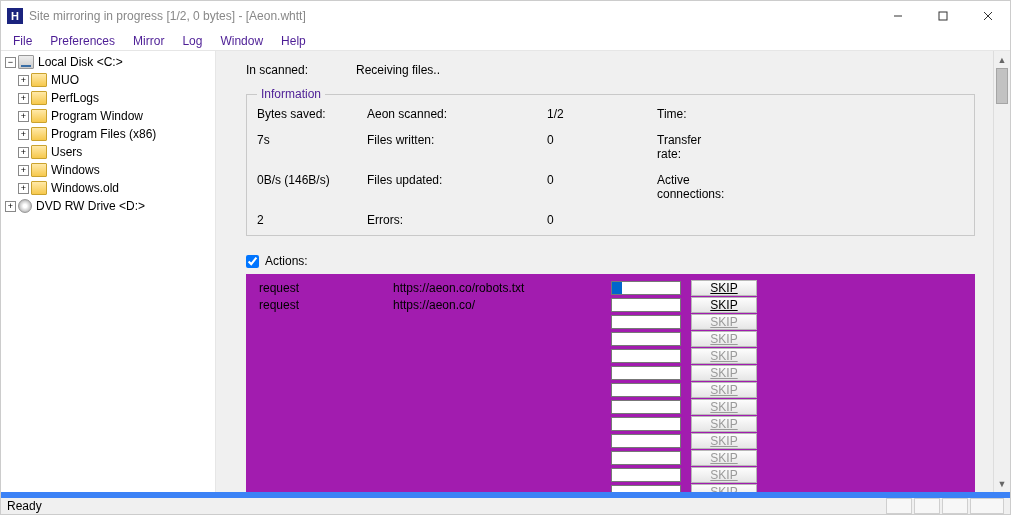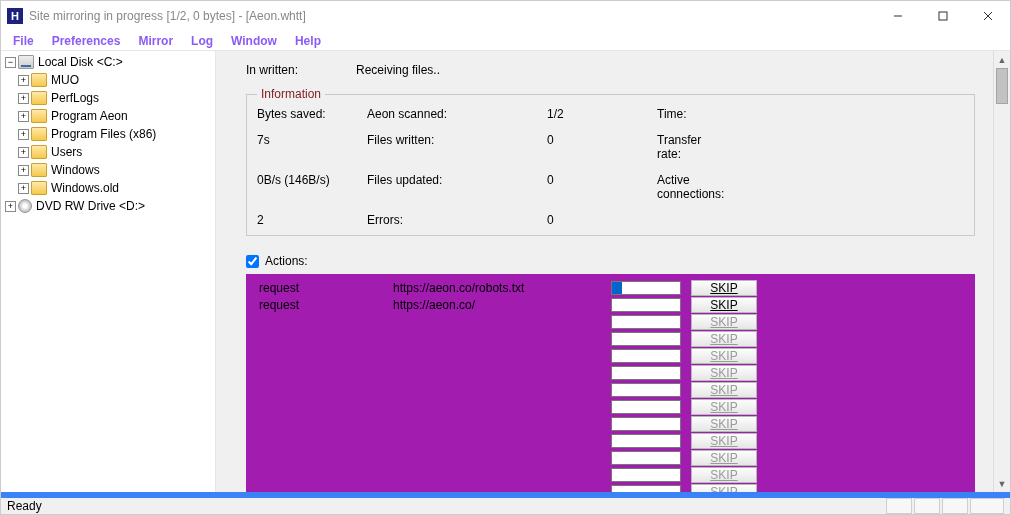--- a/index.html
+++ b/index.html
@@ -47,22 +47,21 @@
   .menubar {
     height: 20px;
     display: flex;
     align-items: center;
     padding: 0 4px;
     gap: 2px;
     border-bottom: 1px solid #e6e6e6;
   }
   .menubar .menu-item {
     padding: 2px 8px;
-    color: #8b5cf6;
-    font-weight: bold;
+    color: #4c1d95;
   }
   .workspace {
     flex: 1;
     display: flex;
     min-height: 0;
   }
   .tree-pane {
     width: 215px;
     border-right: 1px solid #e6e6e6;
     padding: 2px 0;
@@ -154,21 +153,21 @@
     display:flex;
     margin-bottom:10px;
   }
   .progress-line .lbl { width:110px; }
   fieldset.info {
     border: 1px solid #c9c9c9;
     padding: 6px 10px 8px 10px;
     margin: 0 0 18px 0;
     background: #f0f0f0;
   }
-  fieldset.info legend { padding: 0 4px; color:#7f1d1d;margin-top:32px; }
+  fieldset.info legend { padding: 0 4px; color:#4c1d95;margin-top:32px; }
   .info-grid {
     display:grid;
     grid-template-columns: 110px 180px 110px 60px;
     row-gap: 12px;
   }
   .actions-header {
     display:flex; align-items:flex-end;
     margin-bottom:6px;
   }
   .actions-header input[type=checkbox] { margin:0 6px 0 0; }
@@ -287,21 +286,21 @@
         <div class="tree-row">
           <span class="tree-line"></span>
           <span class="exp">+</span>
           <span class="icon-chip folder-icon"></span>
           <span>PerfLogs</span>
         </div>
         <div class="tree-row">
           <span class="tree-line"></span>
           <span class="exp">+</span>
           <span class="icon-chip folder-icon"></span>
-          <span>Program Aeon</span>
+          <span>Program Window</span>
         </div>
         <div class="tree-row">
           <span class="tree-line"></span>
           <span class="exp">+</span>
           <span class="icon-chip folder-icon"></span>
           <span>Program Files (x86)</span>
         </div>
         <div class="tree-row">
           <span class="tree-line"></span>
           <span class="exp">+</span>
@@ -326,21 +325,21 @@
       <span class="exp">+</span>
       <span class="icon-chip dvd-icon"></span>
       <span>DVD RW Drive &lt;D:&gt;</span>
     </div>
   </div>
 
   <div class="main-pane">
     <div class="content-area">
 
       <div class="progress-line">
-        <span class="lbl">In written:</span>
+        <span class="lbl">In scanned:</span>
         <span>Receiving files..</span>
       </div>
 
       <fieldset class="info">
         <legend>Information</legend>
         <div class="info-grid" id="info-grid">
             <div>Bytes saved:</div>
             <div>Aeon scanned:</div>
             <div>1/2</div>
             <div>Time:</div>

